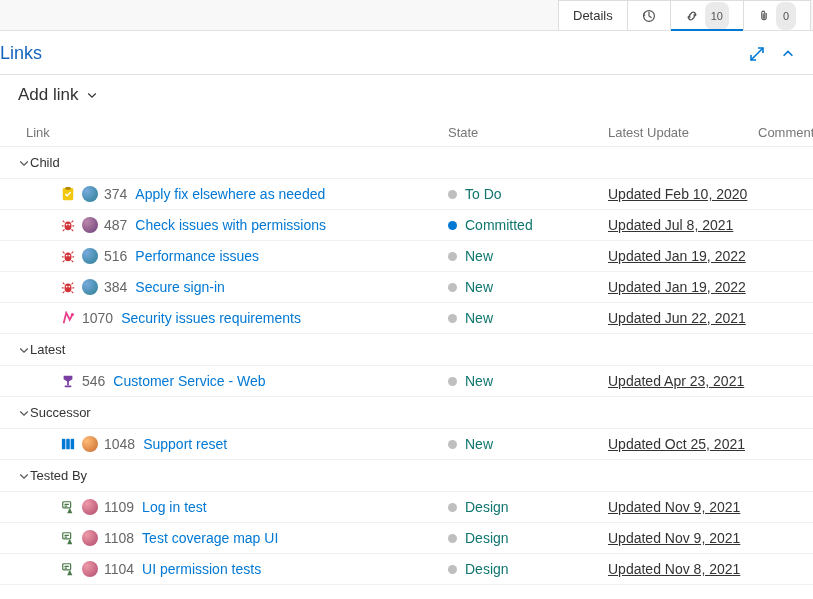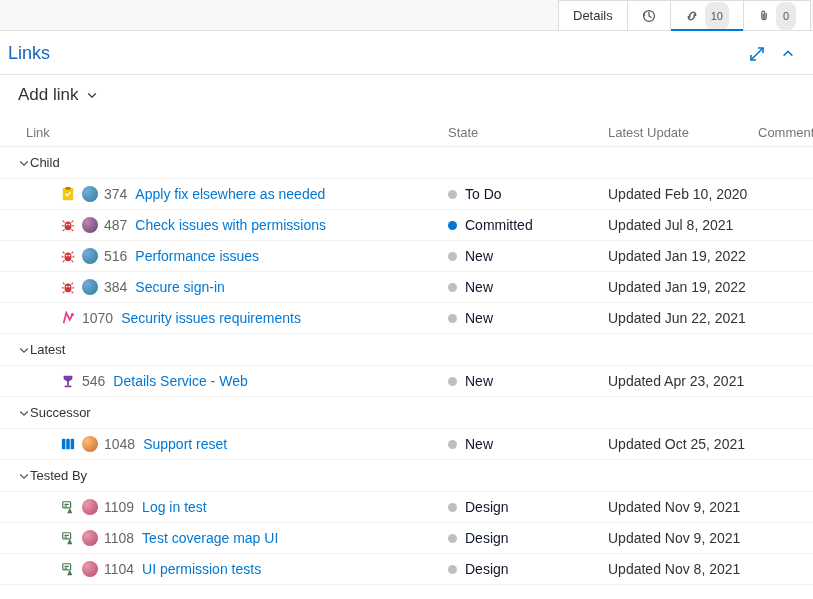--- a/index.html
+++ b/index.html
@@ -49,21 +49,21 @@
     content: "";
     position: absolute;
     left: 0; right: 0; bottom: -1px;
     height: 2px;
     background: #0078d4;
   }
   .section-header {
     display: flex;
     align-items: center;
     justify-content: space-between;
-    padding: 12px 18px 4px 8px;
+    padding: 12px 18px 4px 0;
   }
   .section-title {
     color: #1365bf;
     font-size: 18px;
     font-weight: 400;
   }
   .header-actions {
     display: flex;
     gap: 16px;
     align-items: center;
@@ -114,23 +114,23 @@
     display: flex;
     align-items: center;
     gap: 6px;
     padding-left: 42px;
   }
   .cell-state {
     flex: 0 0 160px;
     display: flex;
     align-items: center;
     gap: 8px;
-    color: #0f172a;
-  }
-  .cell-update { flex: 0 0 170px; color: #333; }
+    color: #0f766e;
+  }
+  .cell-update { flex: 0 0 170px; color: #333; text-decoration: underline; }
   .state-dot {
     width: 9px; height: 9px; border-radius: 50%;
     background: #bfbfbf;
     flex-shrink: 0;
   }
   .state-dot.blue { background: #0078d4; }
   .wi-id { color: #666; margin-right: 2px; }
   .wi-title { color: #0078d4; cursor: pointer; }
   .avatar {
     width: 16px; height: 16px; border-radius: 50%;
@@ -349,21 +349,21 @@
     <div class="row">
       <div class="cell-link">
         <span class="type-icon">
           <svg width="14" height="14" viewBox="0 0 16 16" fill="#7b3fa3">
             <path d="M3 2h10v4l-5 3-5-3z"></path>
             <rect x="7" y="8" width="2" height="5"></rect>
             <rect x="4" y="13" width="8" height="2" rx="1"></rect>
           </svg>
         </span>
         <span class="wi-id">546</span>
-        <span class="wi-title">Details Service - Web</span>
+        <span class="wi-title">Customer Service - Web</span>
       </div>
       <div class="cell-state">
         <span class="state-dot "></span>
         <span>New</span>
       </div>
       <div class="cell-update">Updated Apr 23, 2021</div>
     </div>
     <div class="group">
       <span class="chev">
         <svg width="12" height="12" viewBox="0 0 16 16" fill="none" stroke="#555" stroke-width="1.6">

